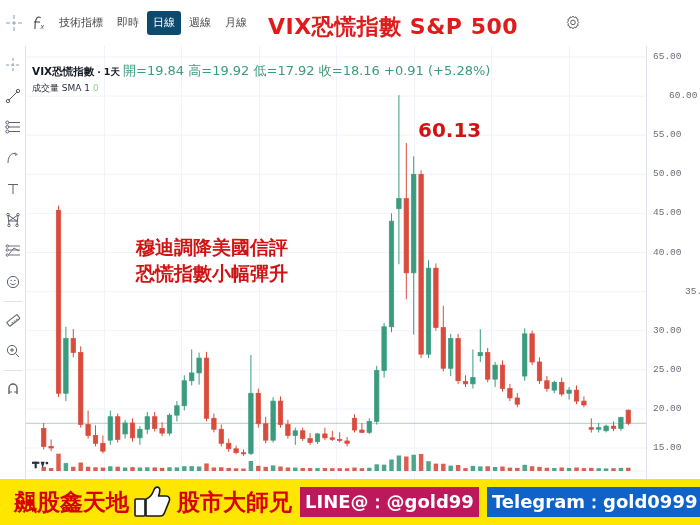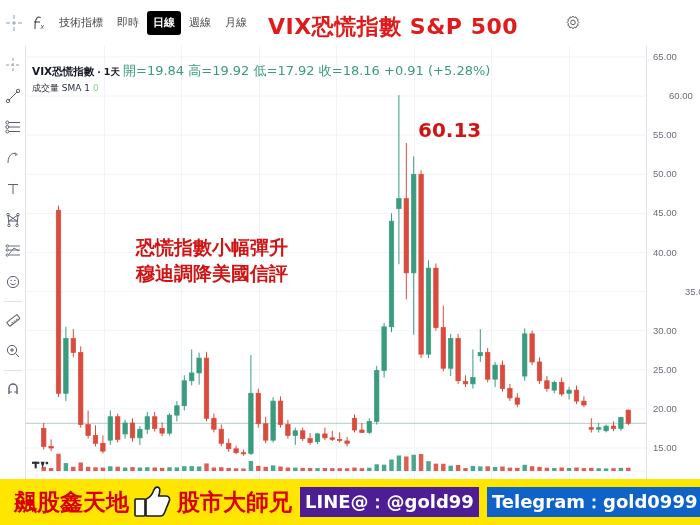--- a/index.html
+++ b/index.html
@@ -24,21 +24,21 @@
   }
   .tb-fx{
     width:24px;height:46px;display:flex;align-items:center;justify-content:center;
     color:#4a4a4a;font-size:14px;font-style:italic;
   }
   .tb-item{
     height:24px;line-height:24px;padding:0 6px;margin:0 1px;
     font-size:11px;color:#4a4a4a;white-space:nowrap;border-radius:3px;
     font-family:"DejaVu Sans","Liberation Sans",sans-serif;
   }
-  .tb-item.active{background:#000000;color:#ffffff;font-weight:bold;}
+  .tb-item.active{background:#0c4a6e;color:#ffffff;font-weight:normal;}
   #chart-title{
     margin-left:14px;
     color:#e01b1b;
     font-size:22px;font-weight:bold;letter-spacing:0.5px;
     font-family:"DejaVu Sans","Liberation Sans",sans-serif;
     white-space:nowrap;
     margin-top:8px;
   }
   .tb-gear{
     position:absolute;right:10px;top:14px;width:18px;height:18px;
@@ -65,21 +65,21 @@
   #plot{
     position:absolute;left:0;top:0;width:620px;height:433px;
     overflow:hidden;
   }
   #yaxis{
     position:absolute;left:620px;top:0;width:54px;height:433px;
     border-left:1px solid #e0e3eb;
   }
   .ytick{
     position:absolute;left:6px;font-size:9.5px;color:#6a6d78;
-    font-family:Liberation Sans, sans-serif;
+    font-family:Liberation Mono, monospace;
   }
 
   
   #legend1{
     position:absolute;left:6px;top:16px;font-size:9.5px;color:#2a2e39;
     white-space:nowrap;font-family:"DejaVu Sans","Liberation Sans",sans-serif;
   }
   #legend1 .sym{font-size:10.5px;color:#131722;font-weight:bold;}
   #legend1 .ivl{color:#131722;font-weight:bold;}
   #legend1 .ohlc{color:#3a9c7e;font-size:13px;}
@@ -112,21 +112,21 @@
   .ft-red{
     color:#d90000;font-size:23px;font-weight:bold;letter-spacing:0px;
     font-family:"DejaVu Sans","Liberation Sans",sans-serif;white-space:nowrap;
   }
   #ft-thumb{width:40px;height:34px;margin:0 4px;}
   .ft-badge{
     font-size:18px;font-weight:bold;color:#ffffff;
     padding:3px 5px;white-space:nowrap;
     font-family:"DejaVu Sans","Liberation Sans",sans-serif;
   }
-  #ft-line{background:#4c1d95;margin-left:8px;}
+  #ft-line{background:#be185d;margin-left:8px;}
   #ft-tg{background:#0f63c8;margin-left:8px;}
 </style>
 </head>
 <body>
 
 <div id="app">
 
   <div id="topbar">
     <div class="tb-cross">
       <svg width="16" height="16" viewBox="0 0 16 16">
@@ -539,22 +539,22 @@
 
       <div id="legend2">
         <span>成交量 SMA 1</span>
         <span class="volval">0</span>
       </div>
 
       
       <div id="ann-high" style="left:392px;top:72px;text-align:right;">60.13</div>
 
       <div id="ann-note" style="left:110px;top:188px;">
+        <div>穆迪調降美國信評</div>
         <div>恐慌指數小幅彈升</div>
-        <div>穆迪調降美國信評</div>
       </div>
 
       
       
 
       
       <div id="tv-logo">
         <svg width="18" height="16" viewBox="0 0 22 18">
           <rect x="0" y="5" width="9" height="2.6" fill="#2a2e39"></rect>
           <rect x="3.2" y="5" width="2.6" height="8" fill="#2a2e39"></rect>

